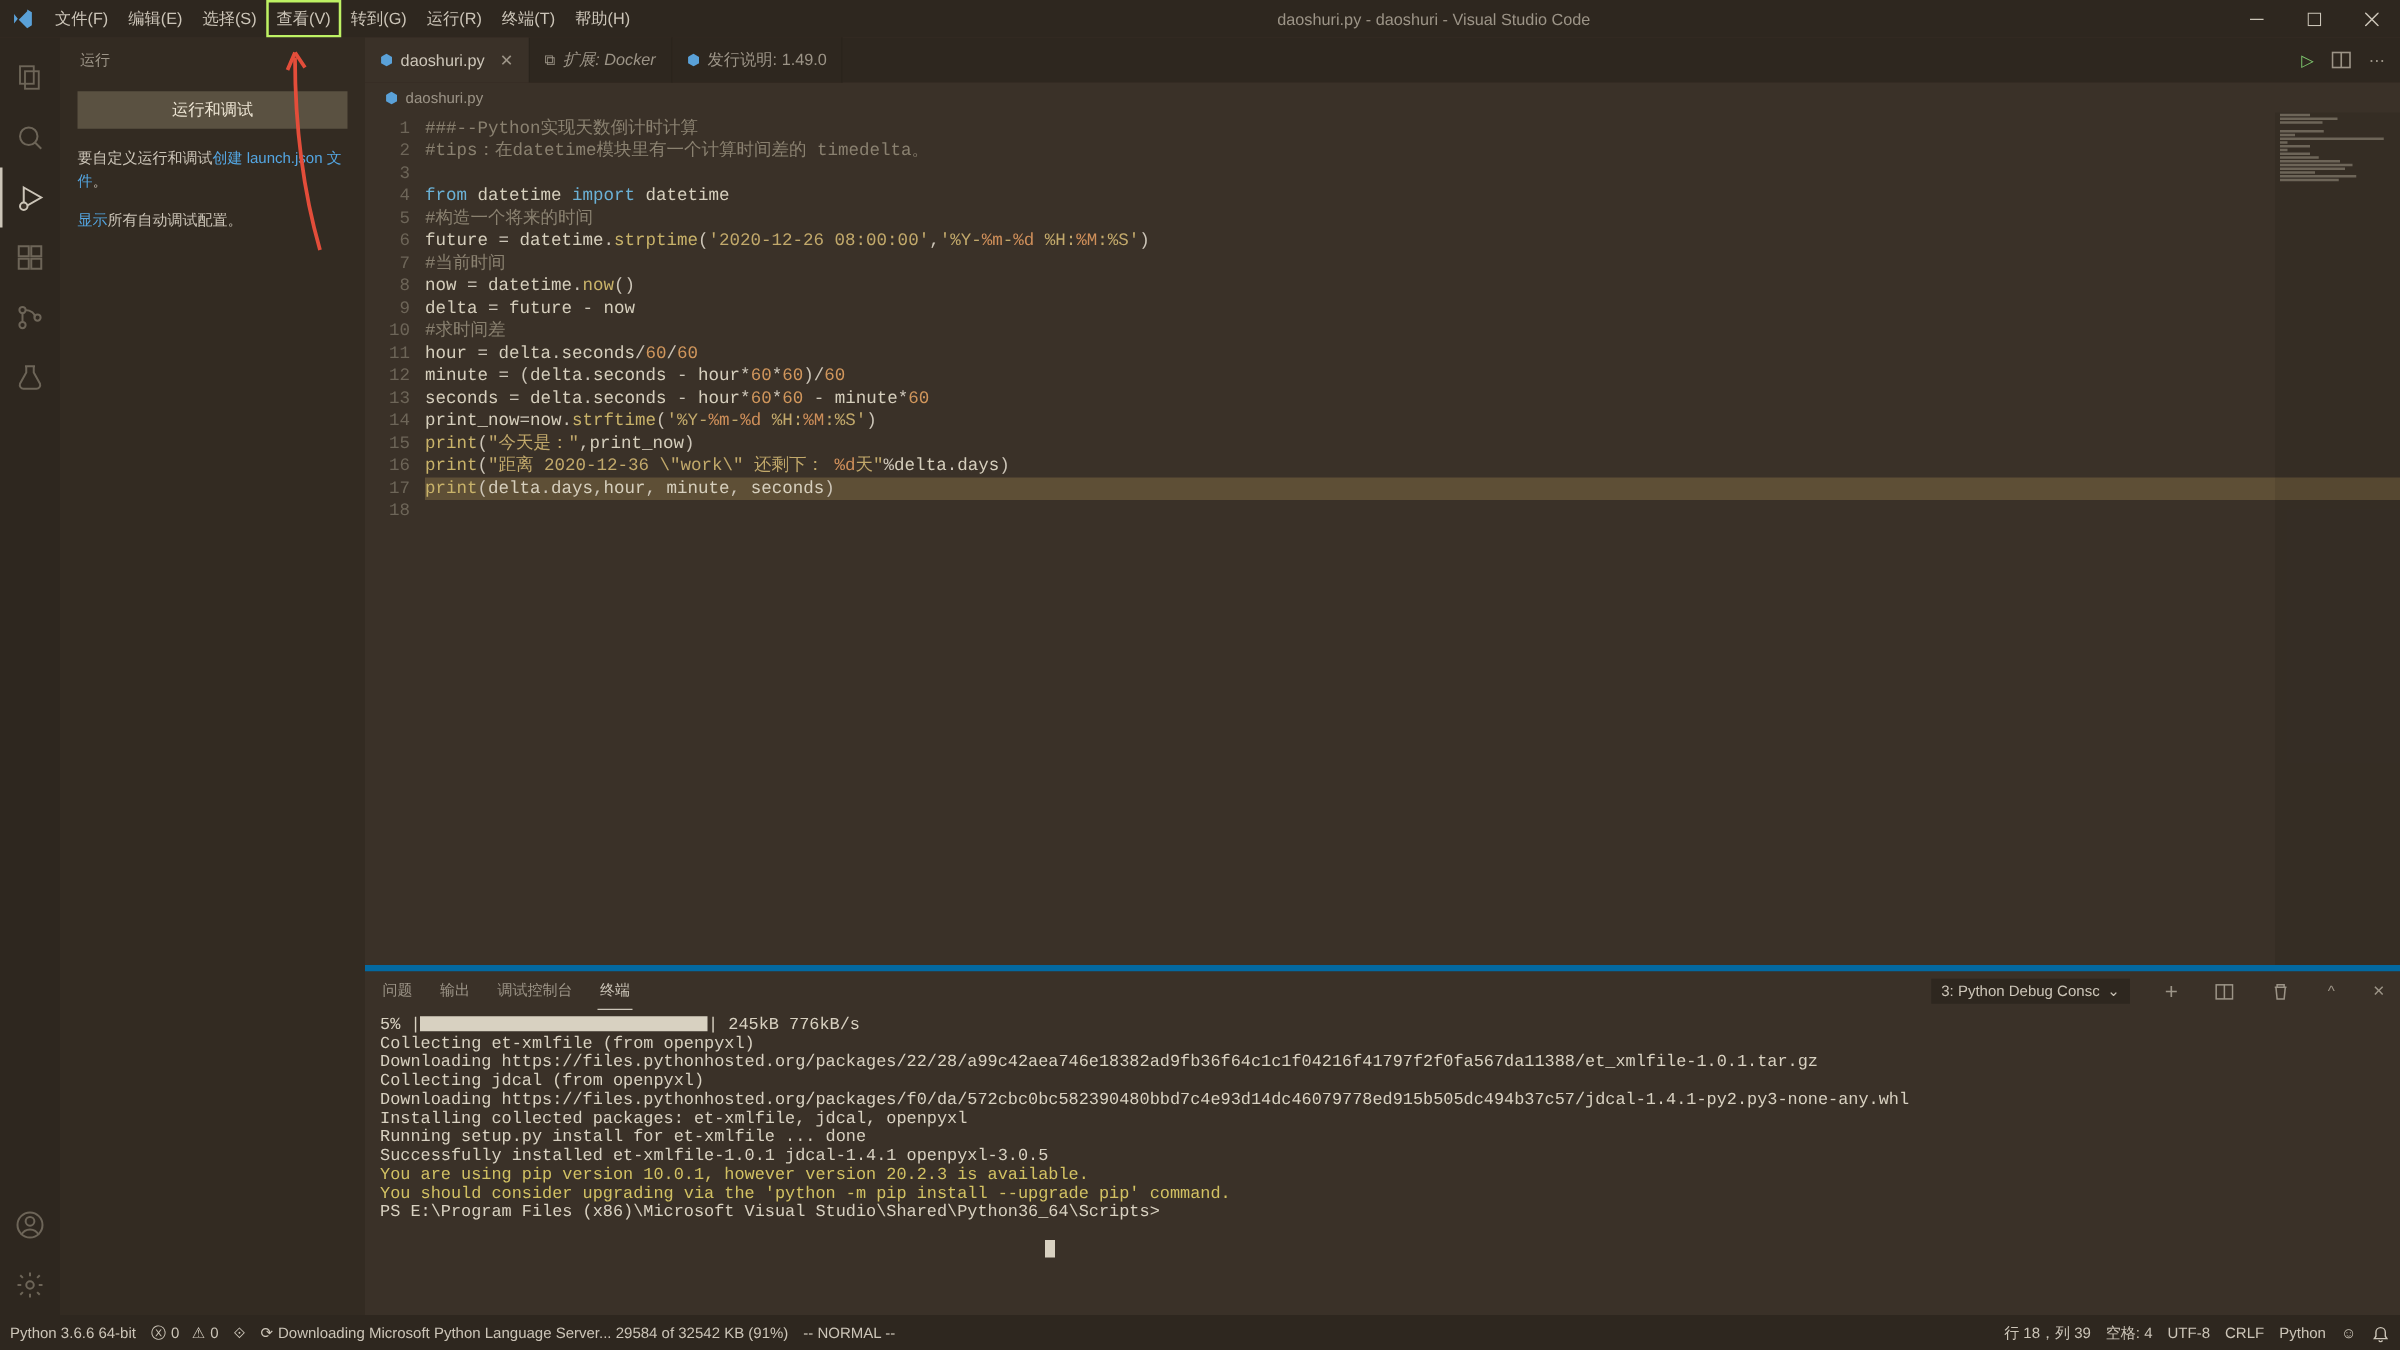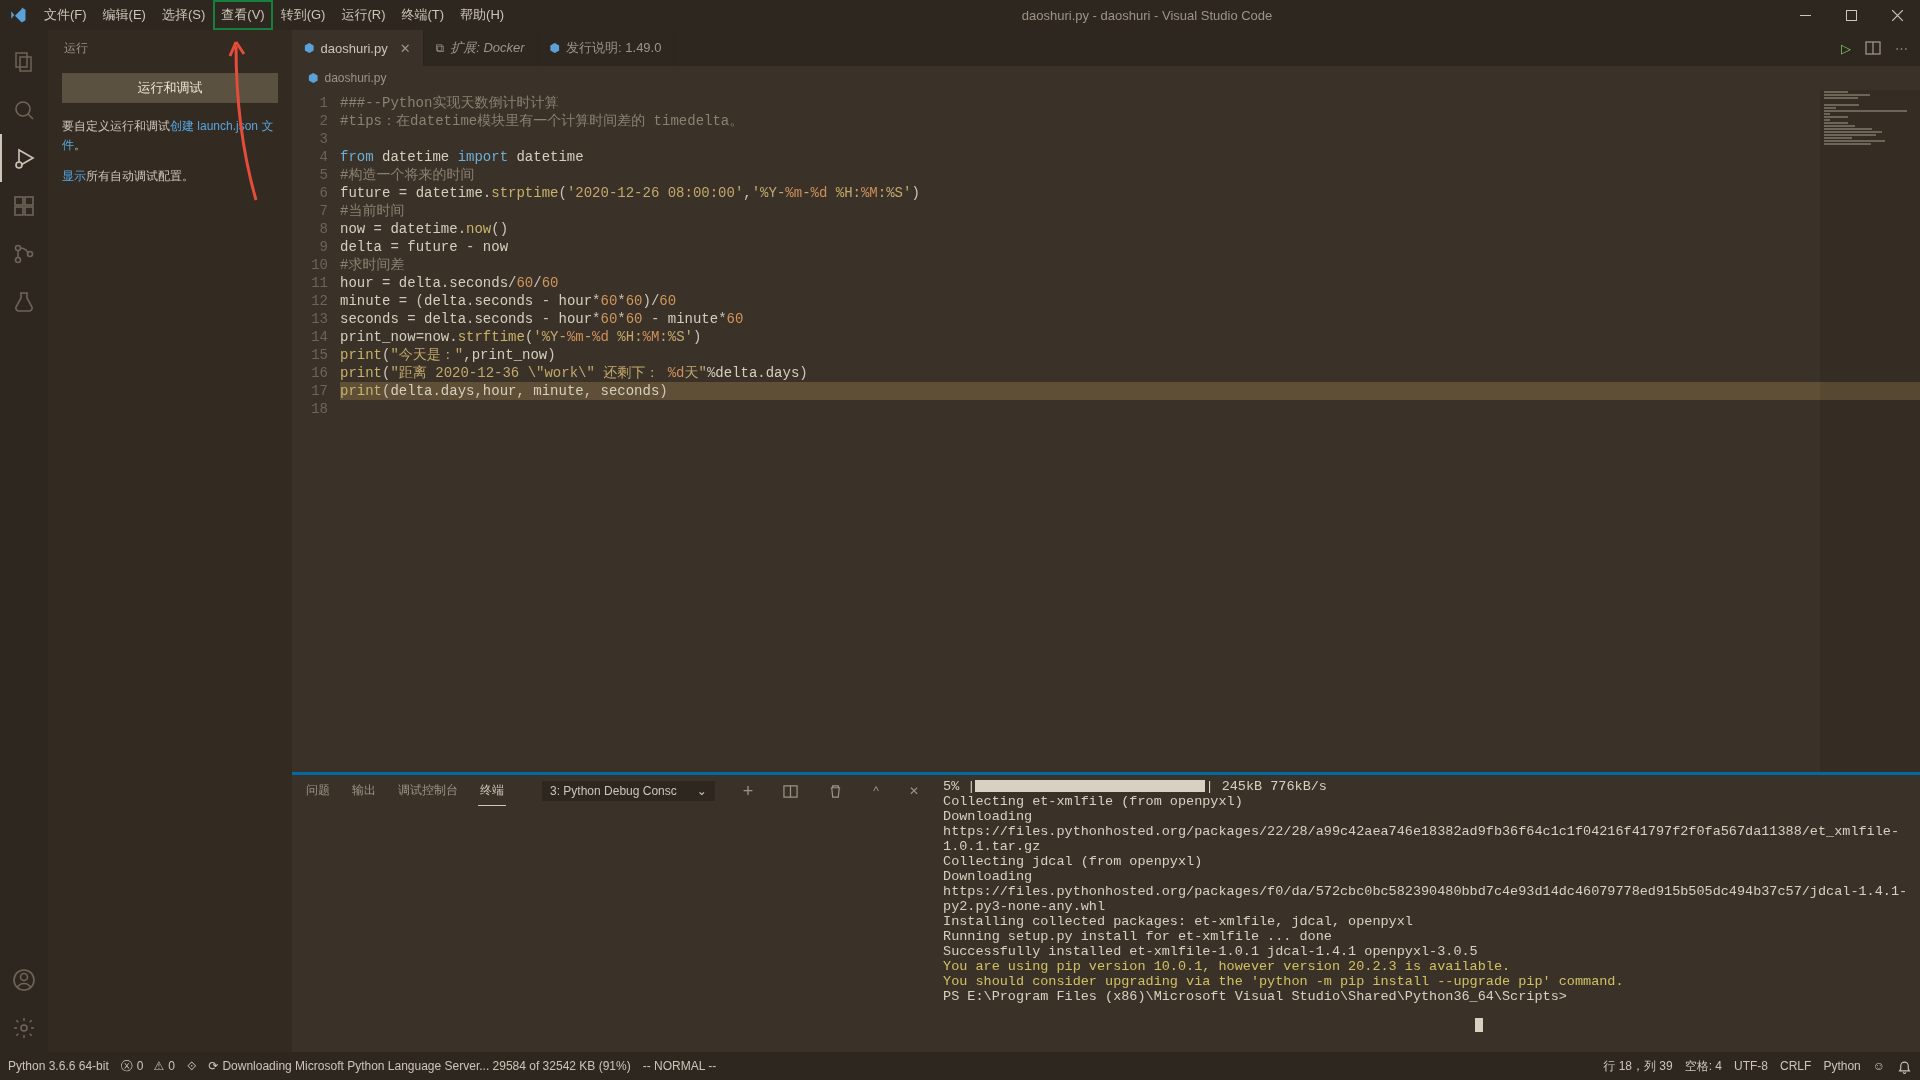--- a/index.html
+++ b/index.html
@@ -24,21 +24,21 @@
     --str:#c2a96b;
     --sel:#6b5b3f;
   }
   *{box-sizing:border-box;}
   body{margin:0;width:1920px;height:1080px;background:var(--bg);font-family:"Segoe UI","Microsoft YaHei",sans-serif;font-size:13px;color:var(--fg);overflow:hidden;}
   
   .titlebar{height:30px;display:flex;align-items:center;background:var(--bg-darker);color:var(--fg);}
   .titlebar .logo{width:36px;display:flex;justify-content:center;}
   .titlebar .menu{display:flex;}
   .titlebar .menu .mi{padding:0 8px;height:30px;display:flex;align-items:center;color:var(--fg);font-size:13px;cursor:default;}
-  .titlebar .menu .mi.hl{border:2px solid #15803d;padding:0 6px;text-align:right;}
+  .titlebar .menu .mi.hl{border:2px solid #bef264;padding:0 6px;text-align:right;}
   .titlebar .title{flex:1;text-align:center;color:var(--fg-dim);font-size:13px;}
   .titlebar .winbtns{display:flex;}
   .titlebar .winbtns .wb{width:46px;height:30px;display:flex;align-items:center;justify-content:center;color:var(--fg);}
   
   .main{display:flex;height:1022px;}
   .activity{width:48px;background:var(--bg-darker);display:flex;flex-direction:column;align-items:center;padding-top:8px;}
   .activity .ai{width:48px;height:48px;display:flex;align-items:center;justify-content:center;color:var(--fg-muted);}
   .activity .ai.active{color:var(--fg);border-left:2px solid var(--fg);}
   .activity .spacer{flex:1;}
   .sidebar{width:244px;background:var(--bg-dark);display:flex;flex-direction:column;}
@@ -58,26 +58,26 @@
   .breadcrumb{height:24px;display:flex;align-items:center;padding:0 16px;gap:6px;color:var(--fg-dim);font-size:12px;}
   .code{flex:1;display:flex;font-family:Consolas,"Courier New",monospace;font-size:14px;line-height:18px;position:relative;}
   .gutter{width:48px;text-align:right;color:var(--fg-muted);padding:4px 12px 4px 0;}
   .gut{height:18px;}
   .lines{flex:1;padding:4px 0;}
   .line{height:18px;white-space:pre;}
   .line.hl{background:#5e4f36;}
   .minimap{position:absolute;right:0;top:0;width:100px;height:100%;background:rgba(0,0,0,0.08);}
   .mm-line{height:2px;margin:1px 4px;background:#6d6558;}
   
-  .panel{height:280px;background:var(--bg);border-top:3px solid #0369a1;display:flex;flex-direction:row;}
+  .panel{height:280px;background:var(--bg);border-top:5px solid #0369a1;display:flex;flex-direction:column;}
   .panel-tabs{height:32px;display:flex;align-items:center;padding:0 12px;gap:18px;font-size:12px;color:var(--fg-dim);}
   .panel-tabs .pt{padding:6px 2px;cursor:default;}
   .panel-tabs .pt.active{color:var(--fg);border-bottom:1px solid var(--fg);}
   .panel-tabs .spacer{flex:1;}
-  .panel-tabs .sel{background:var(--bg-darker);padding:3px 8px;display:flex;align-items:flex-end;gap:20px;color:var(--fg);}
+  .panel-tabs .sel{background:var(--bg-darker);padding:3px 8px;display:flex;align-items:flex-end;gap:6px;color:var(--fg);}
   .panel-tabs .ico{color:var(--fg-dim);}
   .term{flex:1;padding:4px 12px;font-family:Consolas,"Courier New",monospace;font-size:13.5px;line-height:15px;overflow:hidden;color:#d8d1c1;}
   .term .bar{display:inline-block;height:12px;width:230px;background:#d8d1c1;vertical-align:middle;}
   .term .y{color:#d2c163;}
   .term .cursor{display:inline-block;width:8px;height:14px;background:#d8d1c1;margin-left:2px;vertical-align:middle;}
   
   .status{height:28px;background:var(--bg-darker);display:flex;align-items:center;padding:0 8px;font-size:12px;color:var(--fg);gap:12px;}
   .status .spacer{flex:1;}
   .status .si{display:flex;align-items:center;gap:4px;}
   

